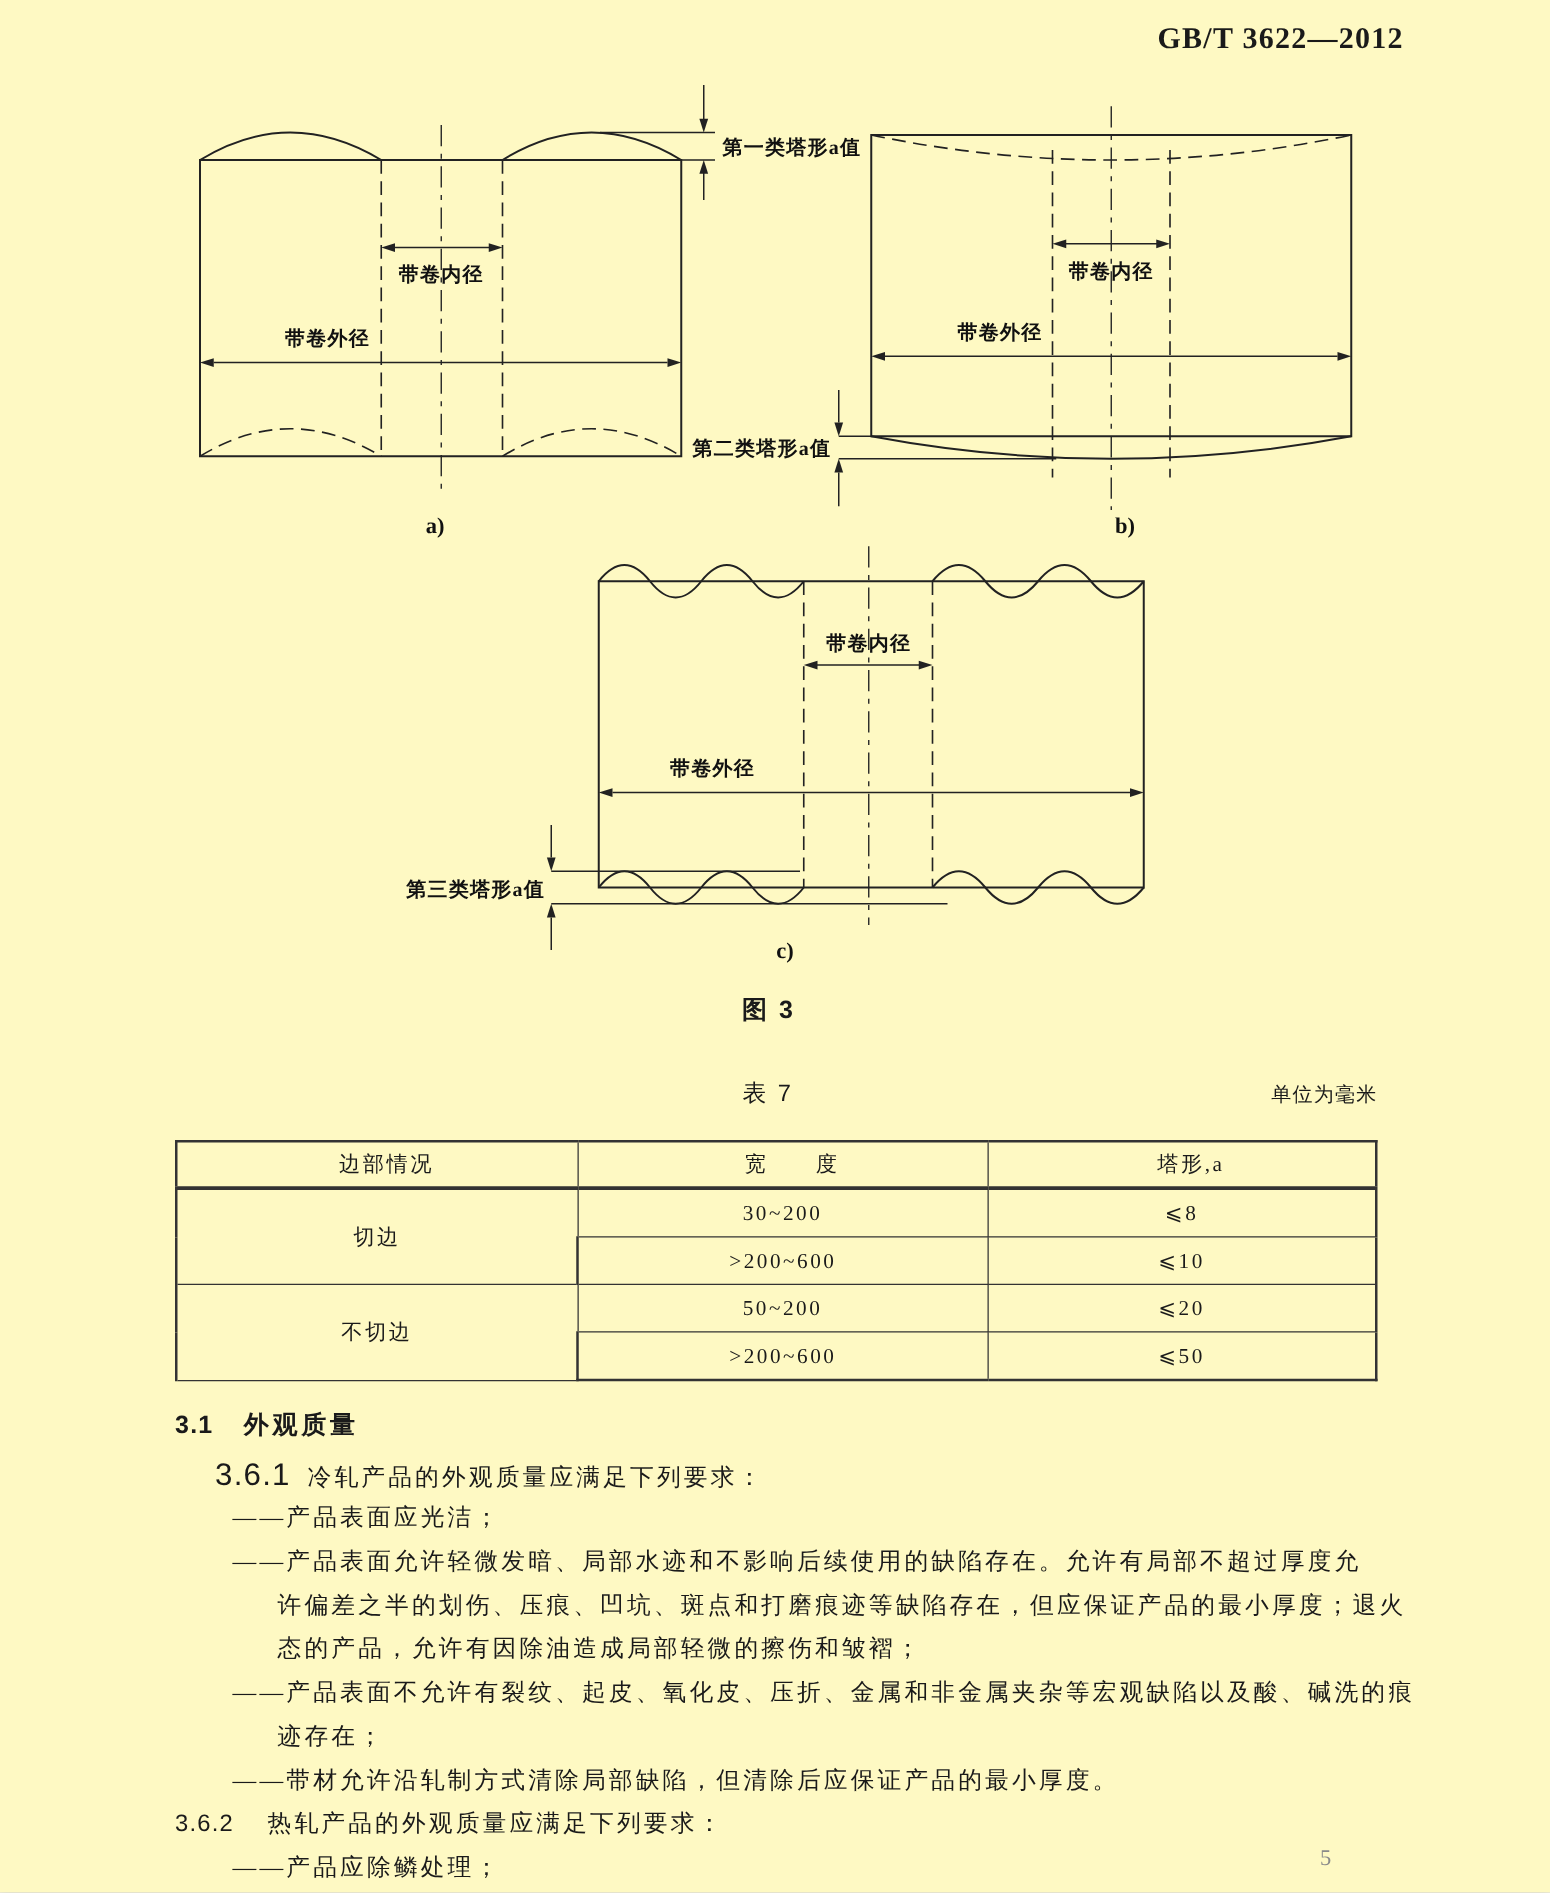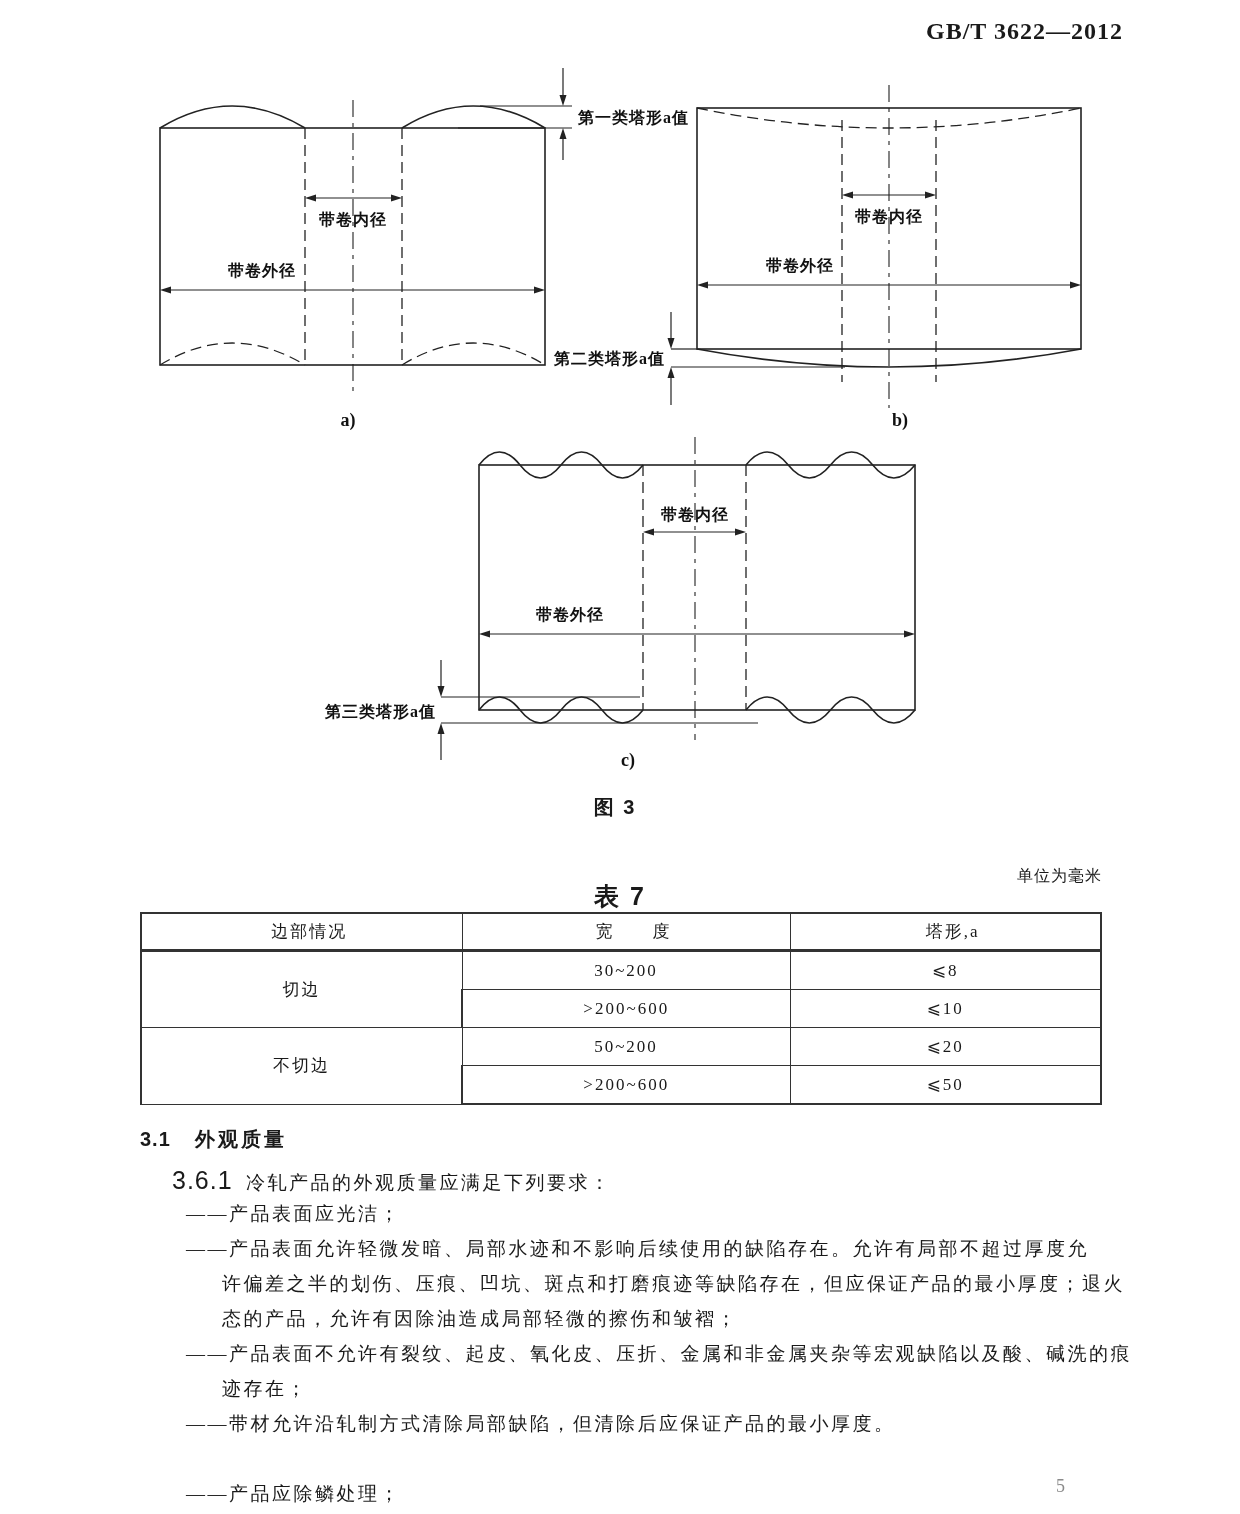--- a/index.html
+++ b/index.html
@@ -1,36 +1,36 @@
 <!DOCTYPE html>
 <html><head>
 <meta charset="utf-8">
 <style>
   html,body{margin:0;padding:0;background:#e8e8e8;}
   #page{
-    position:relative;width:1240px;height:1514px;background:#ffffff;
+    position:relative;width:1240px;height:1514px;background:#fef9c3;
     font-family:"Liberation Serif","DejaVu Serif",serif;color:#1a1a1a;
     overflow:hidden;margin:0 auto;box-shadow:0 0 6px rgba(0,0,0,.25);
   }
   .abs{position:absolute;}
   #std-code{top:18px;left:926px;font-weight:bold;font-size:24px;letter-spacing:1px;
     font-family:"Liberation Serif","DejaVu Serif",serif;}
   
   #fig-svg{top:60px;left:0;}
   .dline{stroke:#222;stroke-width:1.6;fill:none;}
   .thin{stroke:#222;stroke-width:1.2;fill:none;}
   .dash{stroke:#222;stroke-width:1.3;fill:none;stroke-dasharray:11 6;}
   .cline{stroke:#222;stroke-width:1.1;fill:none;stroke-dasharray:17 6 4 6;}
   .ah{fill:#222;stroke:none;}
   text.dlabel{font-size:16px;font-weight:600;letter-spacing:1px;
     font-family:"Liberation Serif","DejaVu Serif",serif;fill:#111;}
   text.dcap{font-size:18px;font-weight:bold;font-family:"Liberation Serif","DejaVu Serif",serif;fill:#111;}
   #fig-caption{top:794px;left:540px;width:150px;text-align:center;font-weight:bold;
     font-size:20px;font-family:"Liberation Sans","DejaVu Sans",sans-serif;letter-spacing:2px;}
-  #tbl-title{top:880px;left:594px;font-weight:bold;font-size:25px;
+  #tbl-title{top:862px;left:594px;font-weight:normal;font-size:19px;
     font-family:"Liberation Sans","DejaVu Sans",sans-serif;letter-spacing:2px;}
   #tbl-unit{top:866px;right:138px;font-size:16px;letter-spacing:1px;}
   
   #t7{top:912px;left:140px;width:960px;border-collapse:collapse;table-layout:fixed;
     font-size:17px;letter-spacing:2px;}
   #t7 th,#t7 td{border:1px solid #333;text-align:center;padding:0;font-weight:normal;}
   #t7 th{height:35px;}
   #t7 td{height:37px;font-family:"Liberation Serif","DejaVu Serif",serif;margin-left:40px;}
   #t7 tr.hdr th{border-bottom:3px solid #333;padding-left:15px;}
   #t7, #t7 tr:first-child th{border-top:2px solid #333;}
@@ -188,17 +188,20 @@
   </div>
 
   <div class="bodyline" style="top:1201px;left:186px;">——产品表面应光洁；</div>
   <div class="bodyline" style="top:1236px;left:186px;">——产品表面允许轻微发暗、局部水迹和不影响后续使用的缺陷存在。允许有局部不超过厚度允</div>
   <div class="bodyline" style="top:1306px;left:222px;">态的产品，允许有因除油造成局部轻微的擦伤和皱褶；</div>
   <div class="bodyline" style="top:1271px;left:222px;">许偏差之半的划伤、压痕、凹坑、斑点和打磨痕迹等缺陷存在，但应保证产品的最小厚度；退火</div>
   <div class="bodyline" style="top:1341px;left:186px;">——产品表面不允许有裂纹、起皮、氧化皮、压折、金属和非金属夹杂等宏观缺陷以及酸、碱洗的痕</div>
   <div class="bodyline" style="top:1376px;left:222px;">迹存在；</div>
   <div class="bodyline" style="top:1411px;left:186px;">——带材允许沿轧制方式清除局部缺陷，但清除后应保证产品的最小厚度。</div>
 
+  <div class="bodyline" style="top:1446px;left:140px;">
+    <span class="secnum" style="width:74px;font-size:19px;">3.6.2</span><span>热轧产品的外观质量应满足下列要求：</span>
+  </div>
 
   <div class="bodyline" style="top:1481px;left:186px;">——产品应除鳞处理；</div>
 
   <div id="pageno" class="abs">5</div>
 </div>
 
 </body></html>

